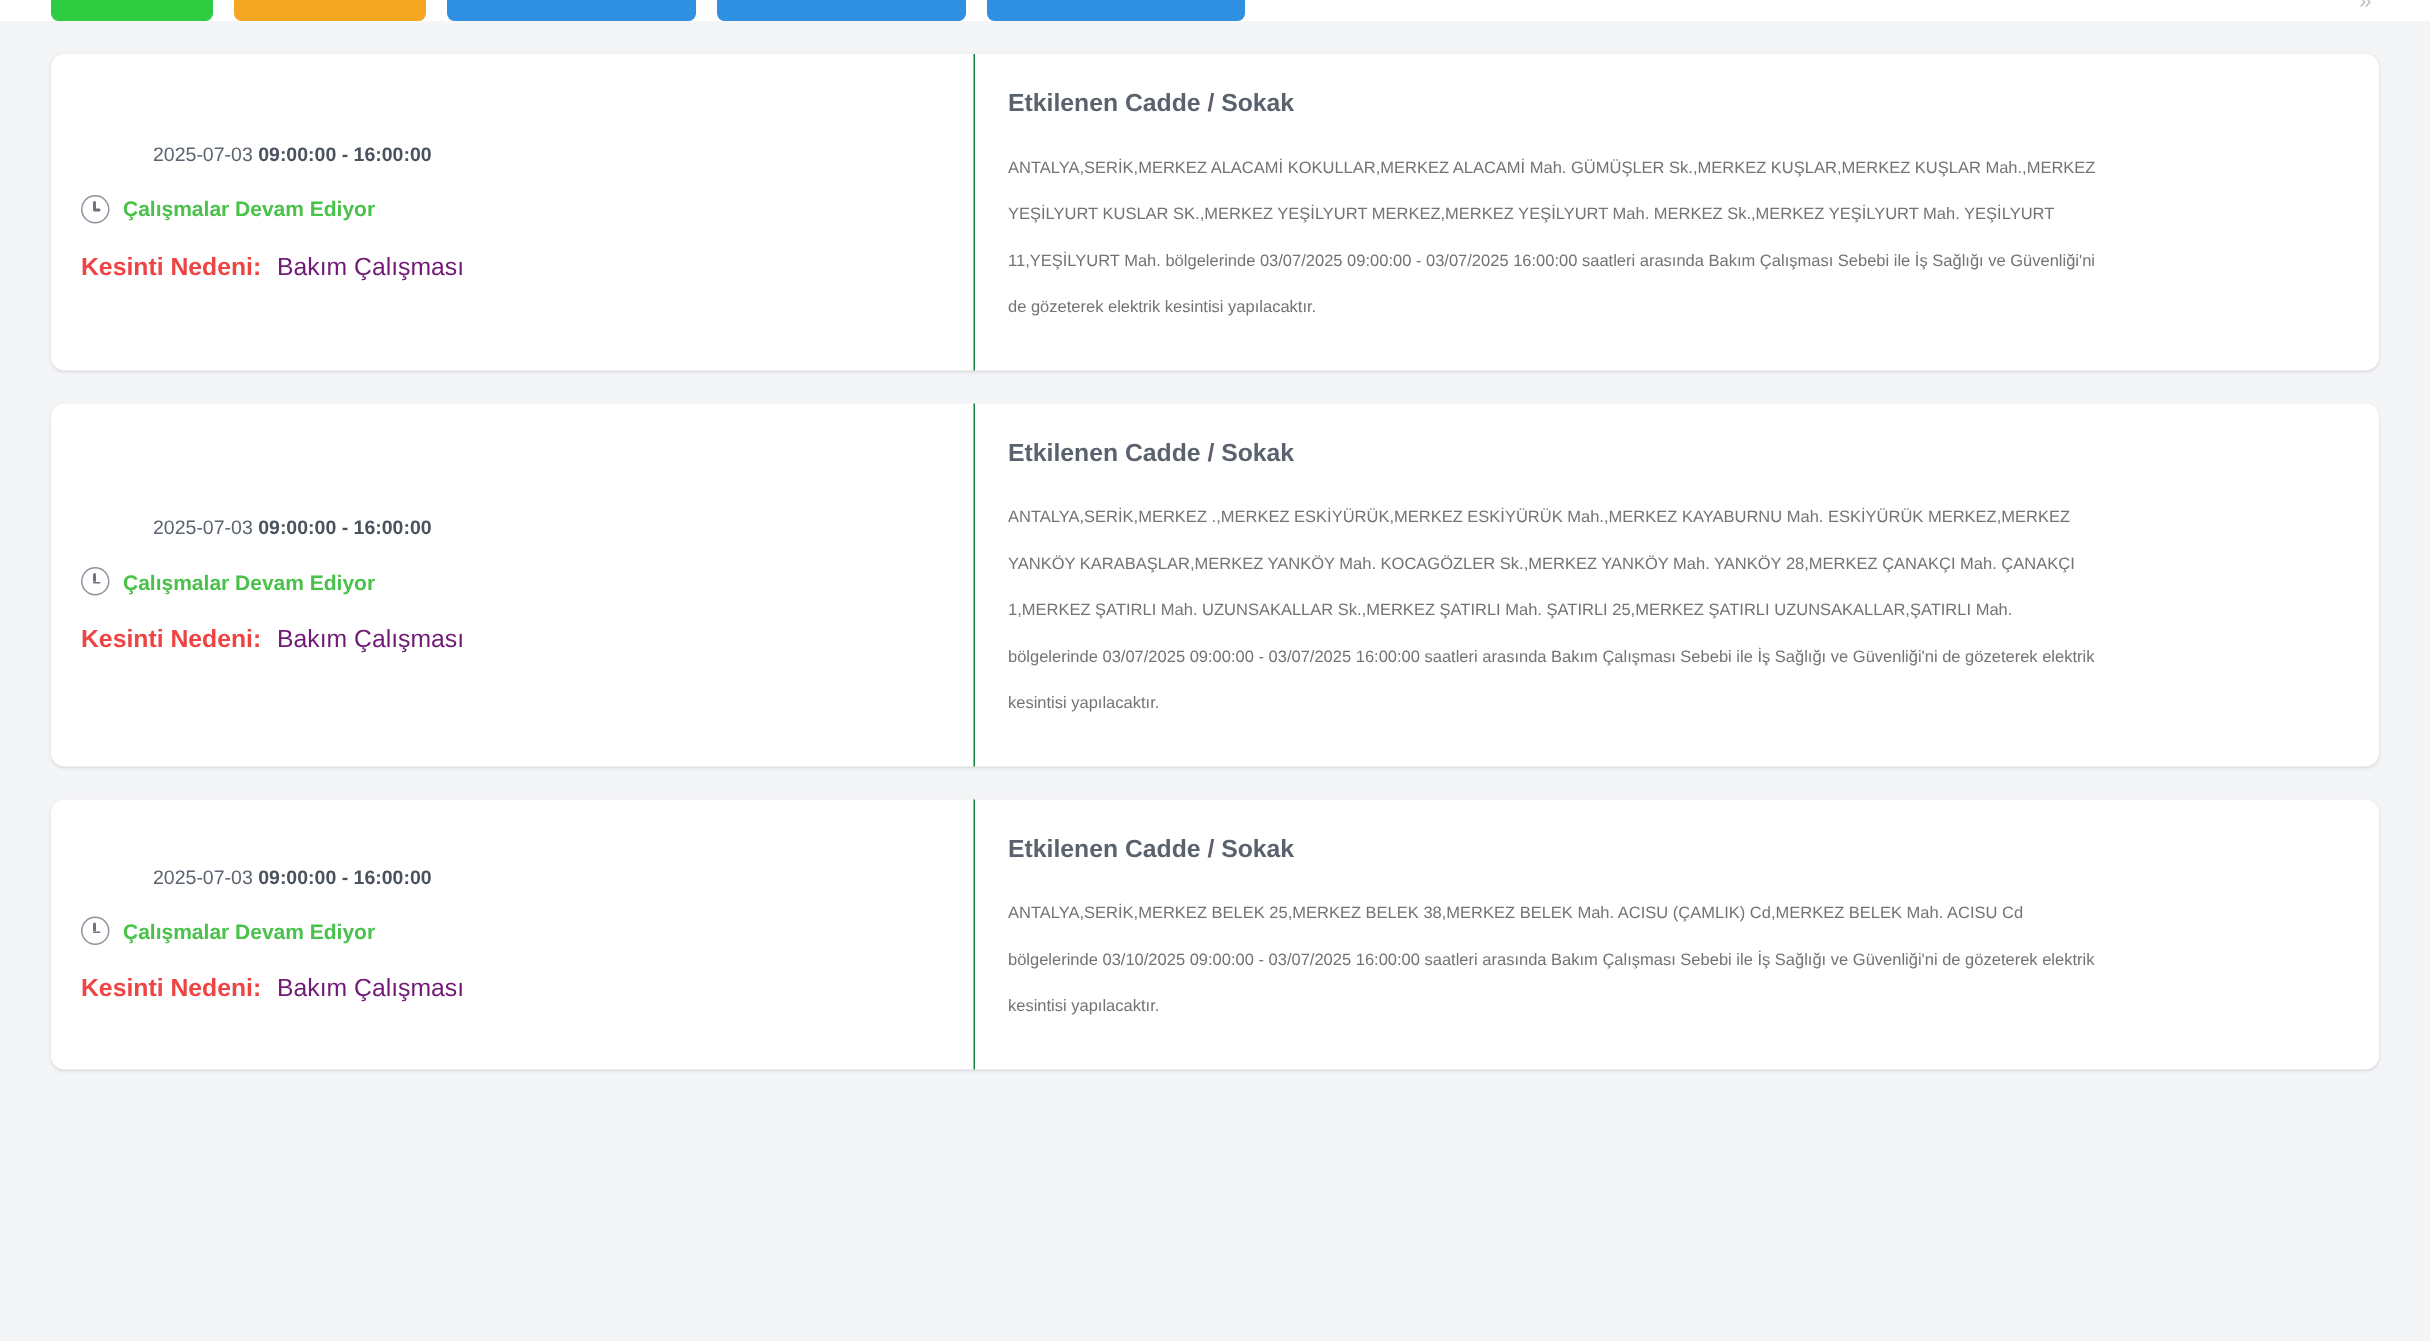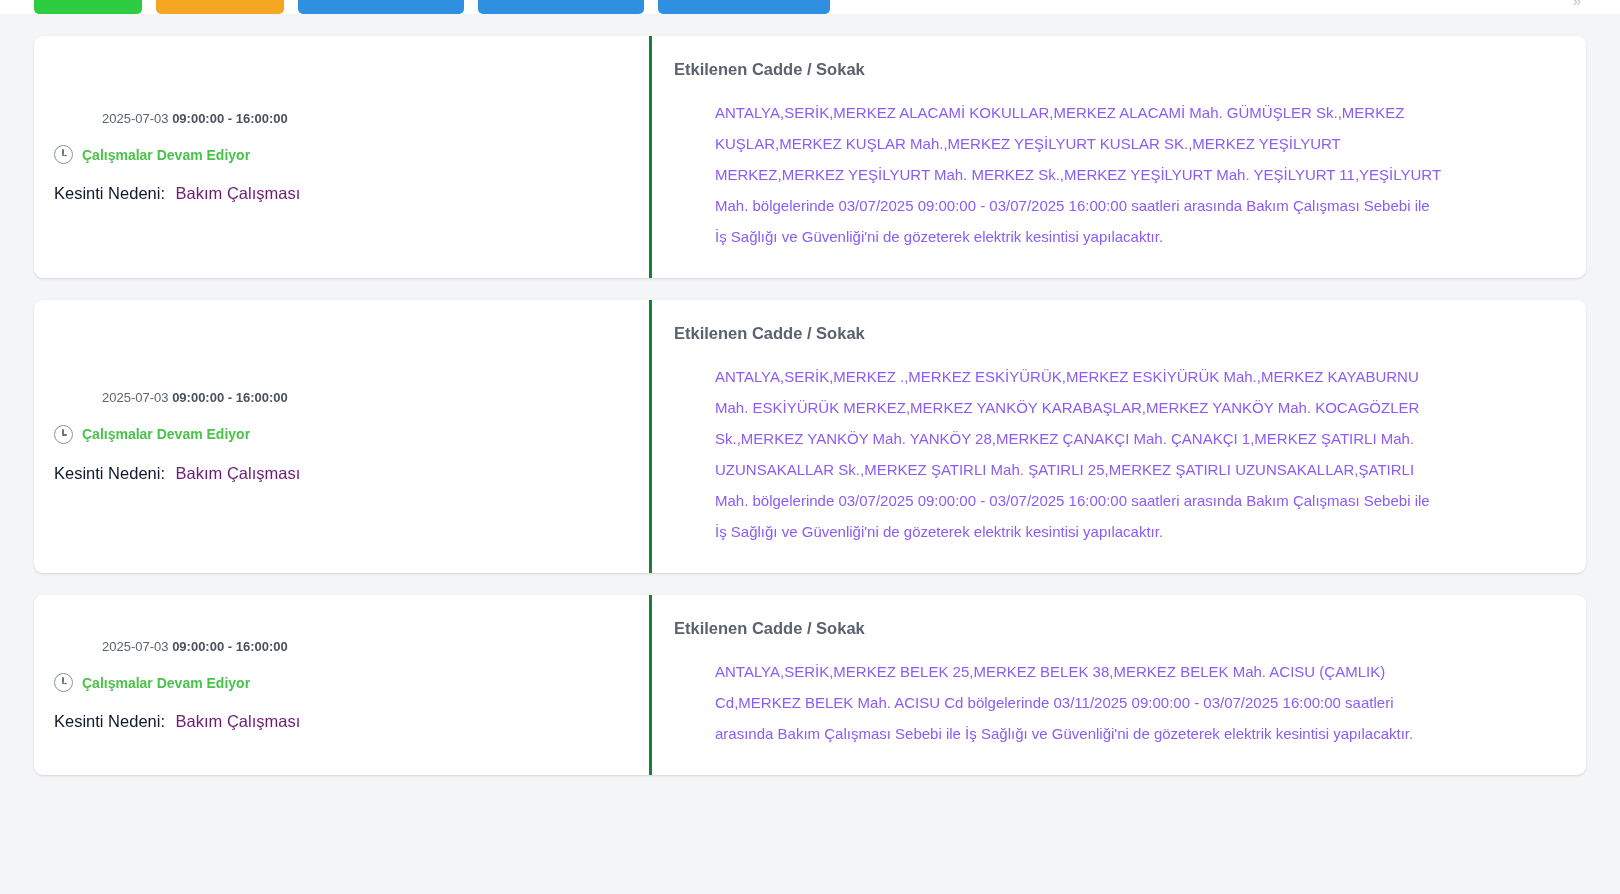--- a/index.html
+++ b/index.html
@@ -118,40 +118,39 @@
   .status-text {
     color: #49c24a;
     font-weight: bold;
     font-size: 14px;
   }
 
   .row-reason {
     font-size: 16.5px;
     color: #5b6470;
   }
-  .row-reason .reason-label { font-weight: normal; color: #0f172a; }
+  .row-reason .reason-label { font-weight: bold; color: #ef4444; }
   .row-reason .reason-value { color: #701a75; margin-left: 6px; }
 
   .card-right {
     flex: 1;
-    border-left: 3px solid #15803d;
+    border-left: 1px solid #15803d;
     padding: 24px 28px 26px 22px;
   }
   .right-title {
     font-size: 16.5px;
     font-weight: bold;
     color: #5a626e;
     margin-bottom: 18px;
   }
   .right-body {
-    font-size: 15px;
+    font-size: 11px;
     line-height: 31px;
-    color: #8b5cf6;
+    color: #737373;
     max-width: 730px;
-    margin-left: 41px;
   }
 
   .card:last-child { margin-bottom: 0; }
 </style>
 </head>
 <body>
 
 <div class="topbar">
   <div class="topbar-inner">
     <button class="filter-btn fb-green"></button>
@@ -217,17 +216,17 @@
         <span class="clock-icon"></span>
         <span class="status-text">Çalışmalar Devam Ediyor</span>
       </div>
       <div class="row-reason">
         <span class="reason-label">Kesinti Nedeni:</span>
         <span class="reason-value">Bakım Çalışması</span>
       </div>
     </div>
     <div class="card-right">
       <div class="right-title">Etkilenen Cadde / Sokak</div>
-      <div class="right-body">ANTALYA,SERİK,MERKEZ BELEK 25,MERKEZ BELEK 38,MERKEZ BELEK Mah. ACISU (ÇAMLIK) Cd,MERKEZ BELEK Mah. ACISU Cd bölgelerinde 03/11/2025 09:00:00 - 03/07/2025 16:00:00 saatleri arasında Bakım Çalışması Sebebi ile İş Sağlığı ve Güvenliği'ni de gözeterek elektrik kesintisi yapılacaktır.</div>
+      <div class="right-body">ANTALYA,SERİK,MERKEZ BELEK 25,MERKEZ BELEK 38,MERKEZ BELEK Mah. ACISU (ÇAMLIK) Cd,MERKEZ BELEK Mah. ACISU Cd bölgelerinde 03/10/2025 09:00:00 - 03/07/2025 16:00:00 saatleri arasında Bakım Çalışması Sebebi ile İş Sağlığı ve Güvenliği'ni de gözeterek elektrik kesintisi yapılacaktır.</div>
     </div>
   </div>
 
 </div>
 
 </body></html>

